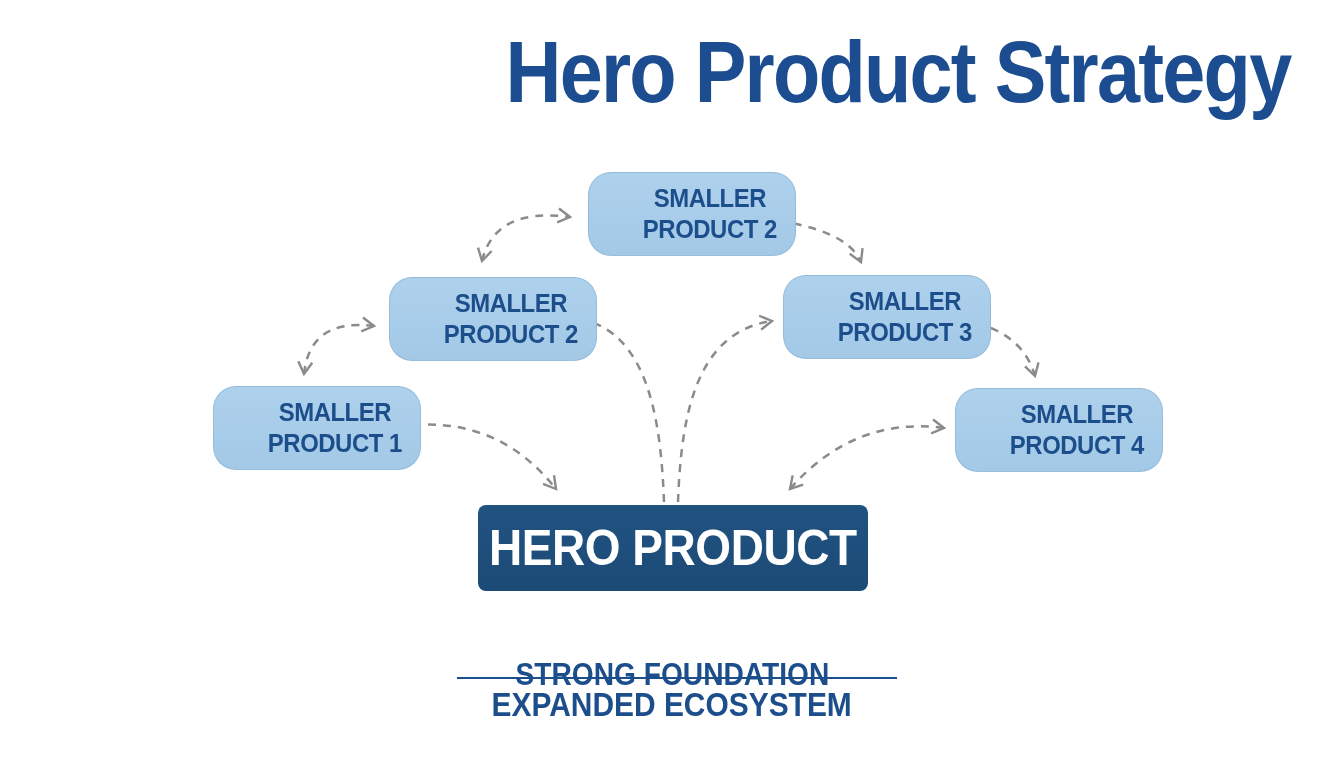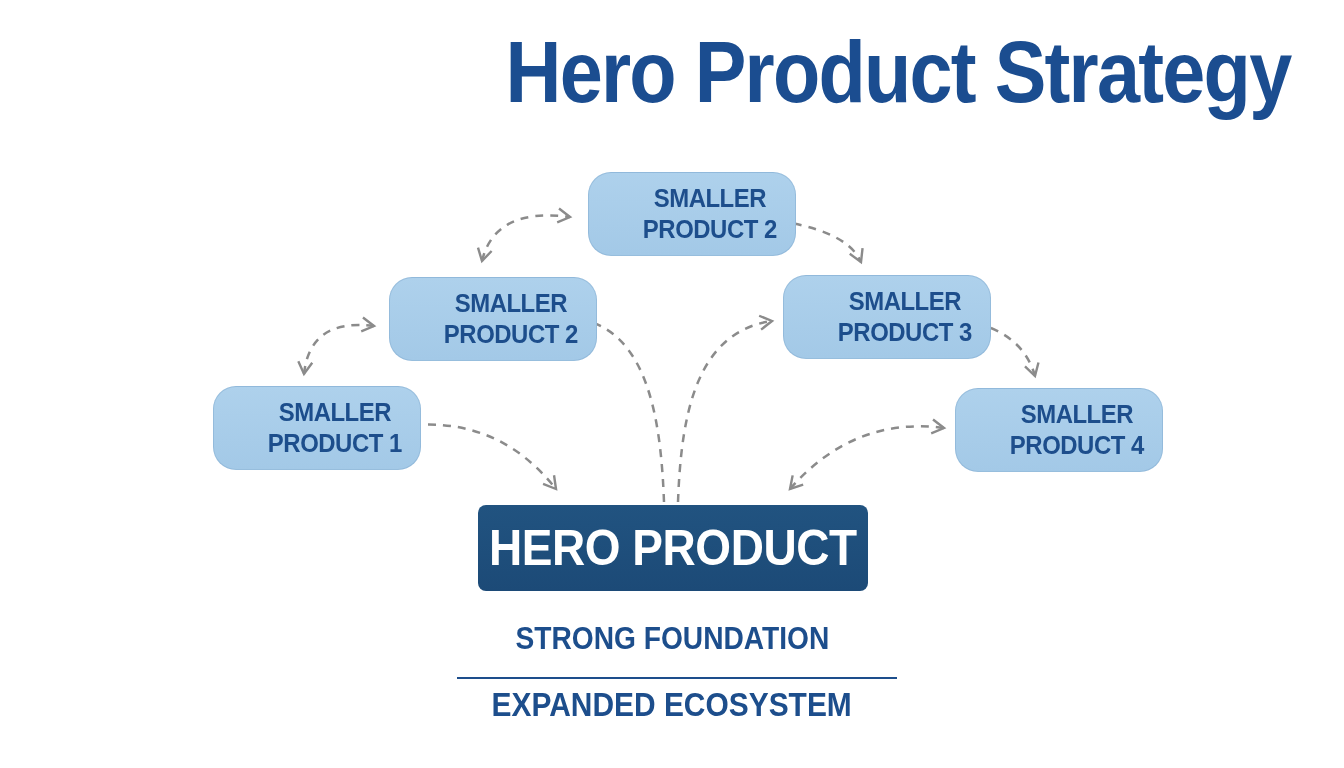--- a/index.html
+++ b/index.html
@@ -36,21 +36,21 @@
     display:flex;align-items:center;justify-content:center;
   }
   .hero-label{
     display:inline-block;transform:scaleX(0.92);transform-origin:center;
     font-size:50px;font-weight:700;color:#ffffff;letter-spacing:-0.5px;white-space:nowrap;
   }
   .caption-line{
     position:absolute;left:0;width:100%;text-align:center;
     font-weight:700;color:#1d4e8c;white-space:nowrap;
   }
-  .caption-1{top:620px;font-size:32px;}
+  .caption-1{top:656px;font-size:32px;}
   .caption-2{top:685px;font-size:34px;}
   .divider{
     position:absolute;left:457px;top:677px;width:440px;height:2px;background:#1d4e8c;
   }
   .arrow{fill:none;stroke:#8b8b8b;stroke-width:2.5;stroke-dasharray:8 7;}
 </style>
 </head>
 <body>
 
 <div class="stage">

